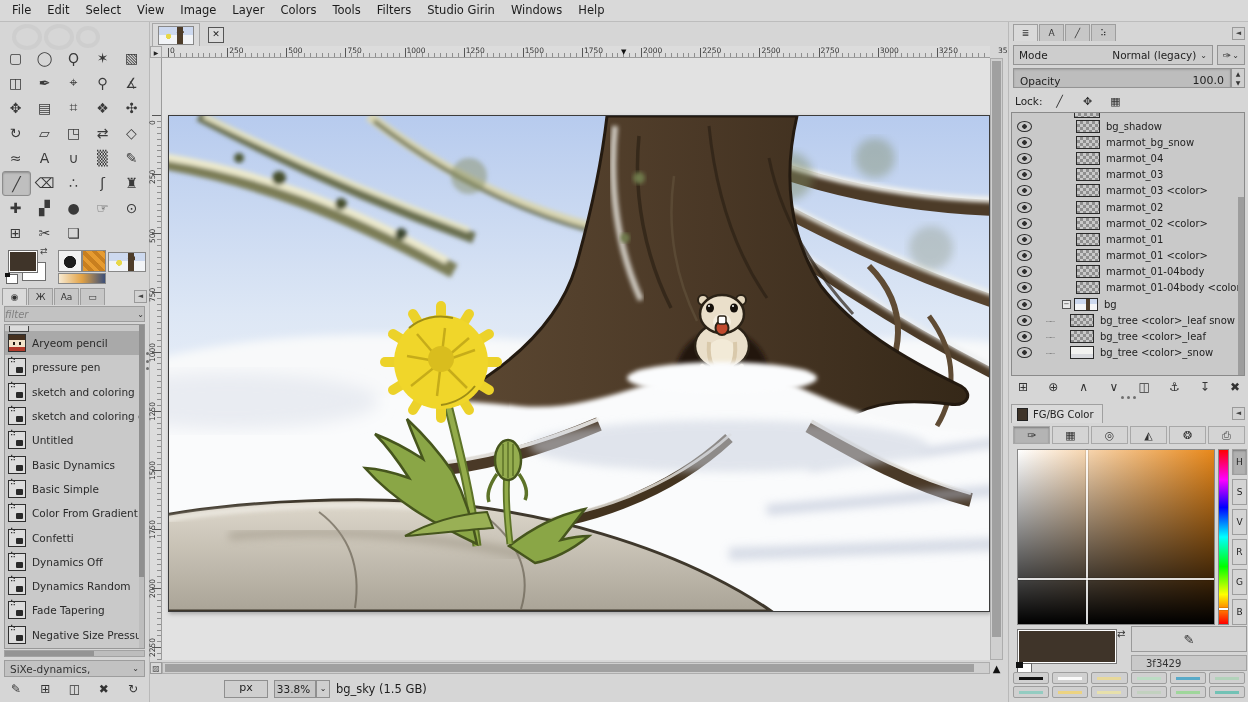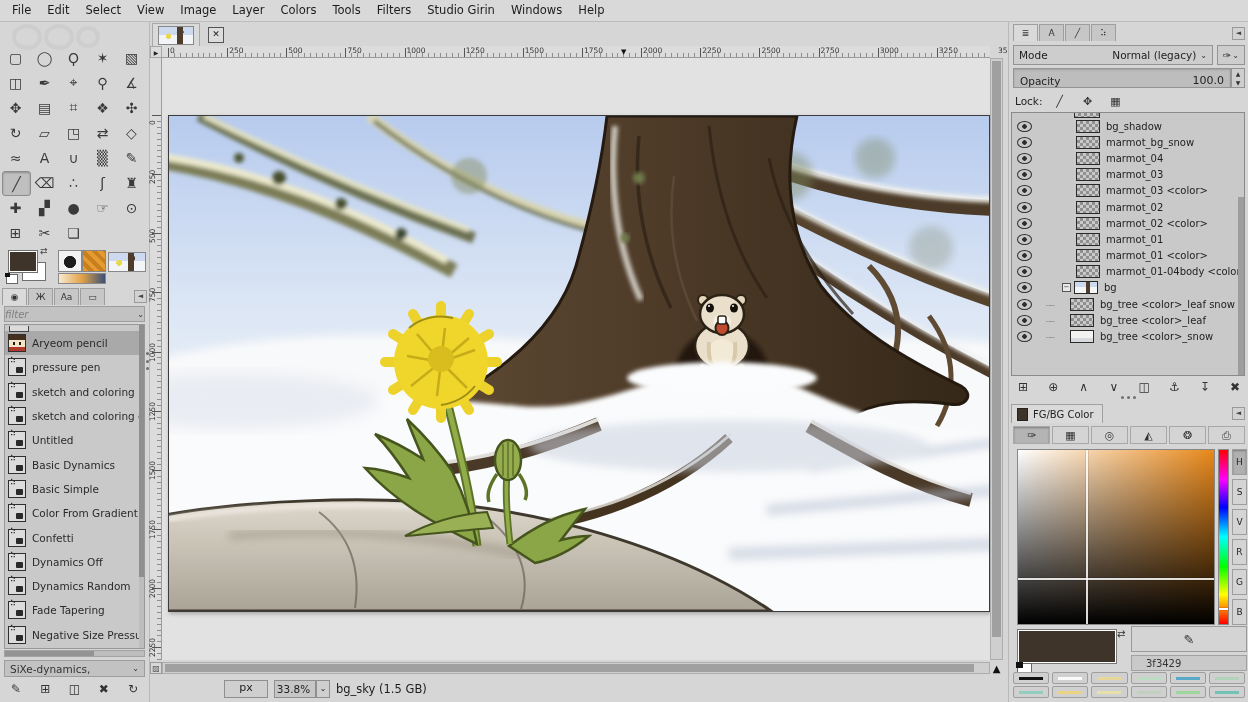--- a/index.html
+++ b/index.html
@@ -693,20 +693,26 @@
         <div class="lrow">
           <span class="eye"></span>
           <span style="width: 44px; flex: 0 0 auto;"></span>
           <span class="lthumb "></span>
           <span class="lname">marmot_01 &lt;color&gt;</span>
         </div>
         <div class="lrow">
           <span class="eye"></span>
           <span style="width: 44px; flex: 0 0 auto;"></span>
           <span class="lthumb "></span>
+          <span class="lname">marmot_01-04body</span>
+        </div>
+        <div class="lrow">
+          <span class="eye"></span>
+          <span style="width: 44px; flex: 0 0 auto;"></span>
+          <span class="lthumb "></span>
           <span class="lname">marmot_01-04body &lt;color&gt;</span>
         </div>
         <div class="lrow">
           <span class="eye"></span>
           <span style="width: 30px; flex: 0 0 auto;"></span>
           <span class="toggle">−</span>
           <span class="lthumb image"></span>
           <span class="lname">bg</span>
         </div>
         <div class="lrow">

